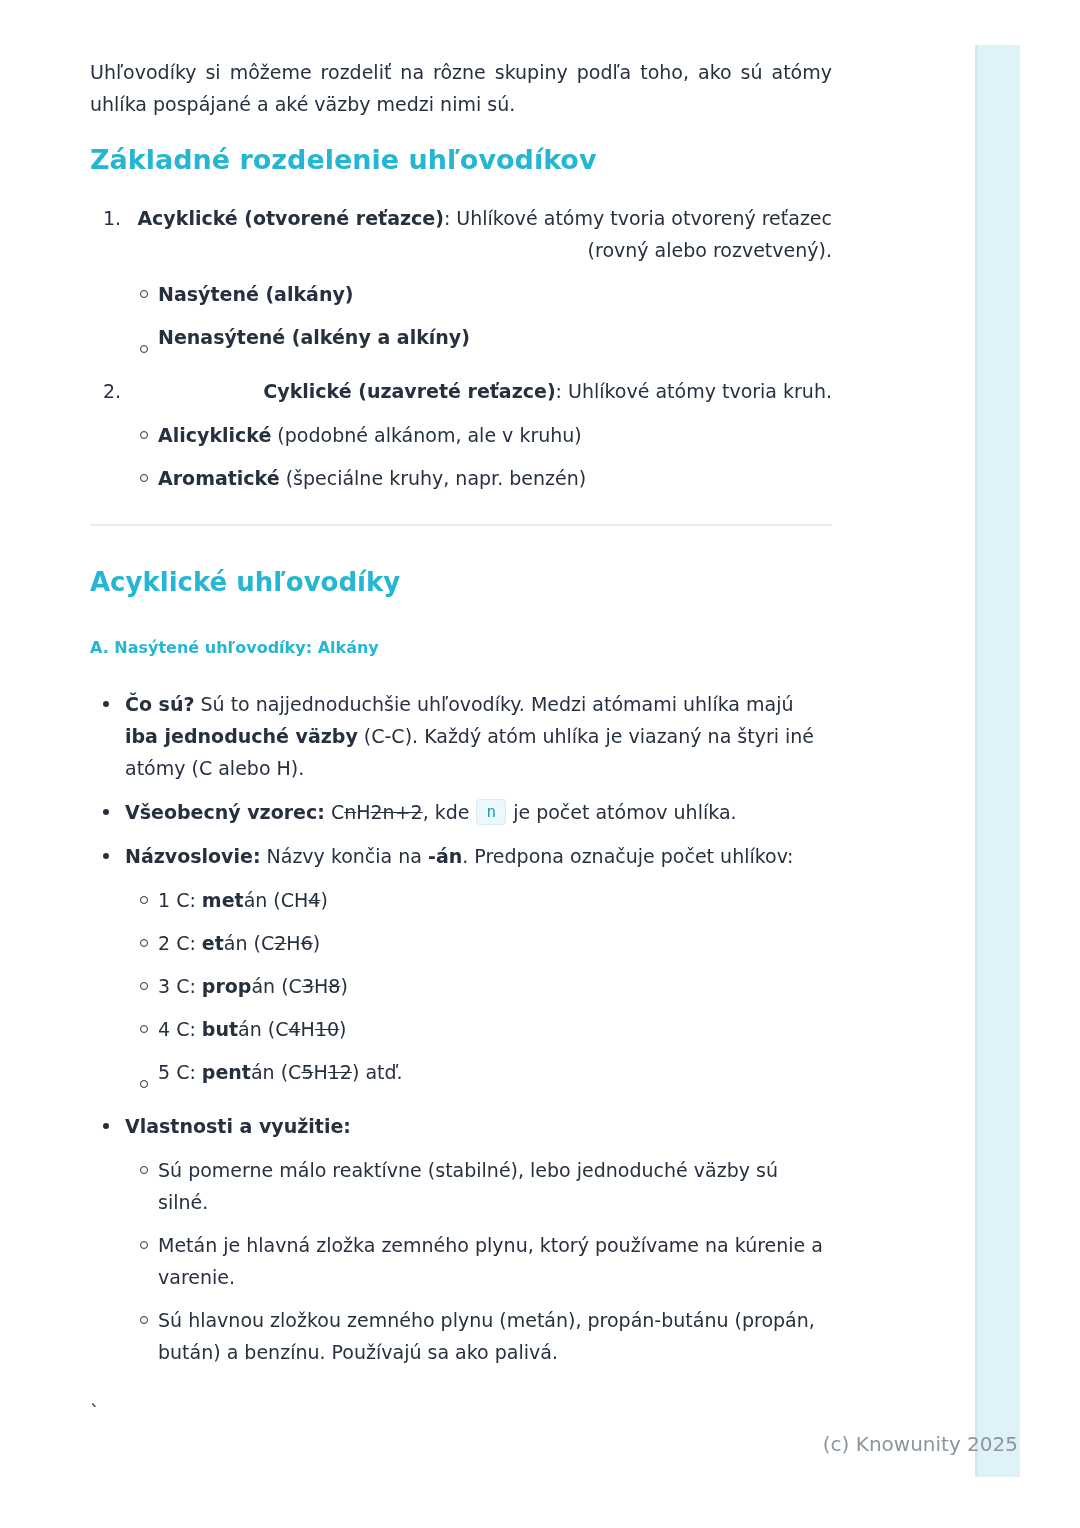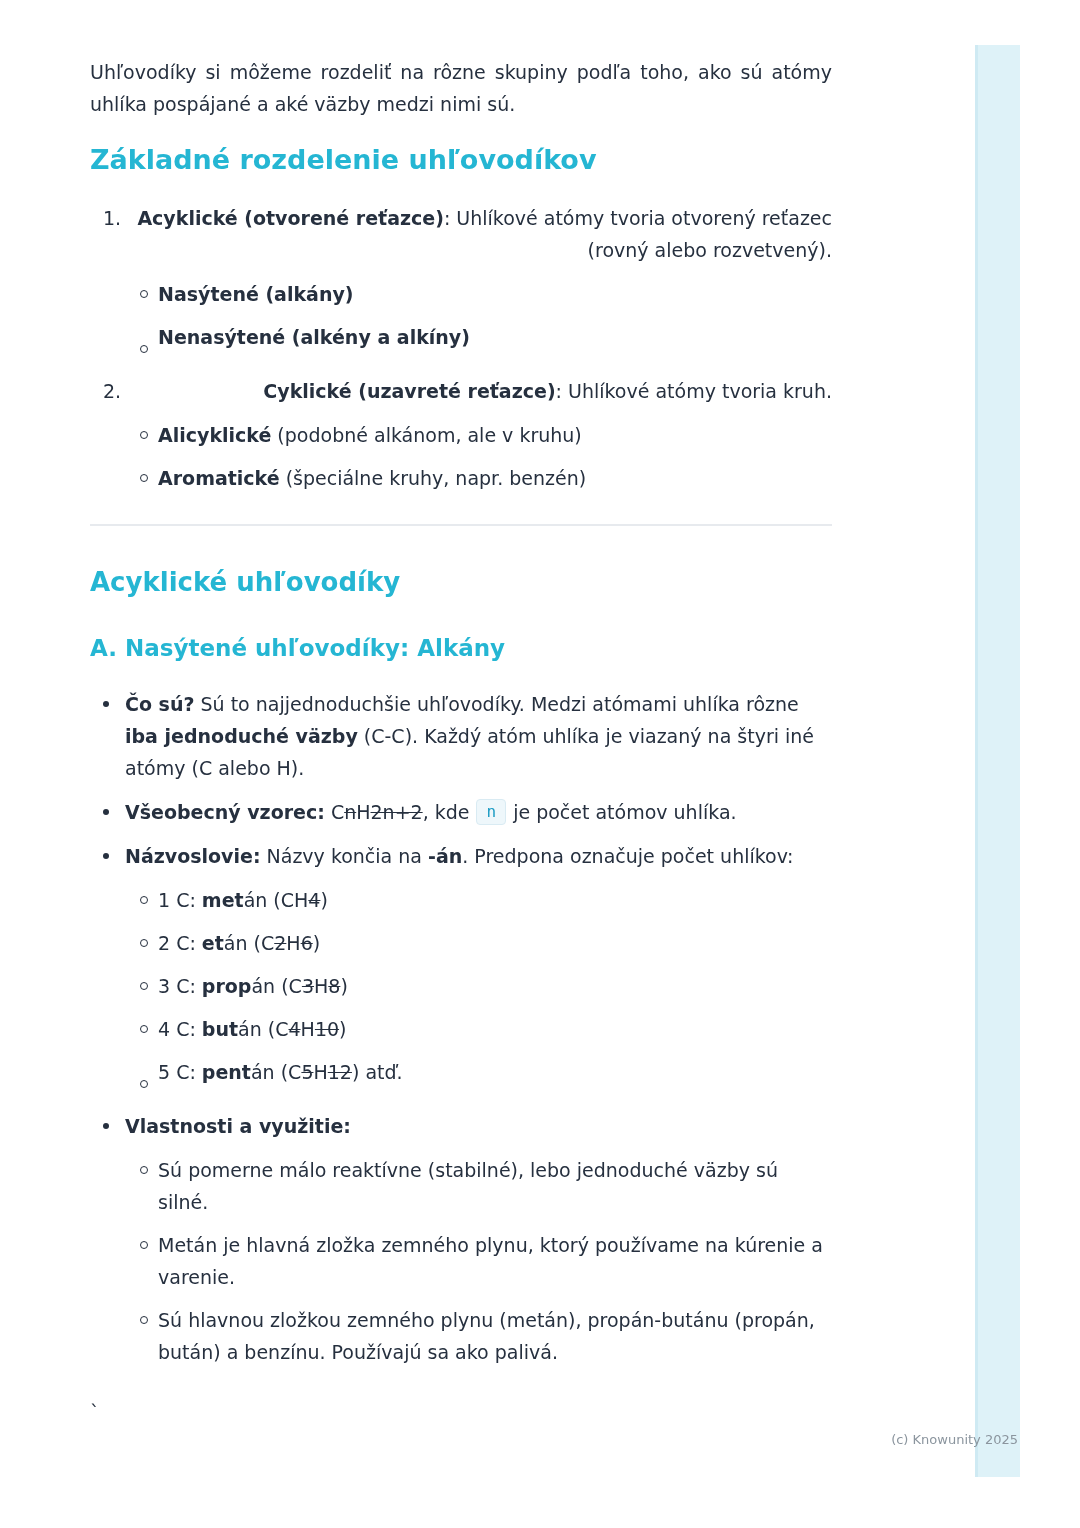--- a/index.html
+++ b/index.html
@@ -29,21 +29,21 @@
   .intro { text-align:justify; margin-bottom:22px; }
   h2.sec {
     color:#25b6d3; font-size:27px; line-height:36px;
     font-weight:bold; margin:12px 0 24px;
   }
   h1.sec {
     color:#25b6d3; font-size:26px; line-height:40px;
     font-weight:bold; margin:0 0 30px;
   }
   h3.sec {
-    color:#25b6d3; font-size:23px; line-height:32px;
+    color:#25b6d3; font-size:16px; line-height:32px;
     font-weight:bold; margin:0 0 24px;
   }
   .oli { display:flex; padding-left:13px; margin-bottom:12px; }
   .oli .num { flex:0 0 24px; }
   .oli .body { flex:1;text-align:right; }
   .brow { display:flex; padding-left:13px; margin-bottom:12px; }
   .brow .dot {
     flex:0 0 6px; width:6px; height:6px; border-radius:50%;
     background:#26303f; margin:13px 16px 0 0;
   }
@@ -63,21 +63,21 @@
     font-family:"DejaVu Sans Mono",monospace;
     font-size:16px; line-height:22px;
     color:#1d9cc4; background:#eef7fb;
     border:1px solid #d9ebf3; border-radius:4px;
     padding:1px 9px; margin:0 7px;
     vertical-align:2px;
   }
   .divider { border:0; border-top:2px solid #e7eaee; margin:30px 0 36px; }
   .footer {
     position:absolute; top:1432px; right:62px;
-    font-size:13px; color:#8b959e;
+    font-size:20px; color:#8b959e;
   }
   .stray { margin-top:28px; }
 </style>
 </head>
 <body>
 
 <div class="page">
 
   <div class="stripe"></div>
 
@@ -118,21 +118,21 @@
     </div>
 
     <hr class="divider">
 
     <h1 class="sec">Acyklické uhľovodíky</h1>
 
     <h3 class="sec">A. Nasýtené uhľovodíky: Alkány</h3>
 
     <div class="brow">
       <span class="dot"></span>
-      <p class="body"><strong>Čo sú?</strong><span> Sú to najjednoduchšie uhľovodíky. Medzi atómami uhlíka rôzne </span><strong>iba jednoduché väzby</strong><span> (C-C). Každý atóm uhlíka je viazaný na štyri iné atómy (C alebo H).</span></p>
+      <p class="body"><strong>Čo sú?</strong><span> Sú to najjednoduchšie uhľovodíky. Medzi atómami uhlíka majú </span><strong>iba jednoduché väzby</strong><span> (C-C). Každý atóm uhlíka je viazaný na štyri iné atómy (C alebo H).</span></p>
     </div>
 
     <div class="brow">
       <span class="dot"></span>
       <p class="body"><strong>Všeobecný vzorec:</strong><span> C</span><span class="strike">n</span><span>H</span><span class="strike">2n+2</span><span>, kde</span><span class="chip">n</span><span>je počet atómov uhlíka.</span></p>
     </div>
 
     <div class="brow mt-sm">
       <span class="dot"></span>
       <p class="body"><strong>Názvoslovie:</strong><span> Názvy končia na </span><strong>-án</strong><span>. Predpona označuje počet uhlíkov:</span></p>

